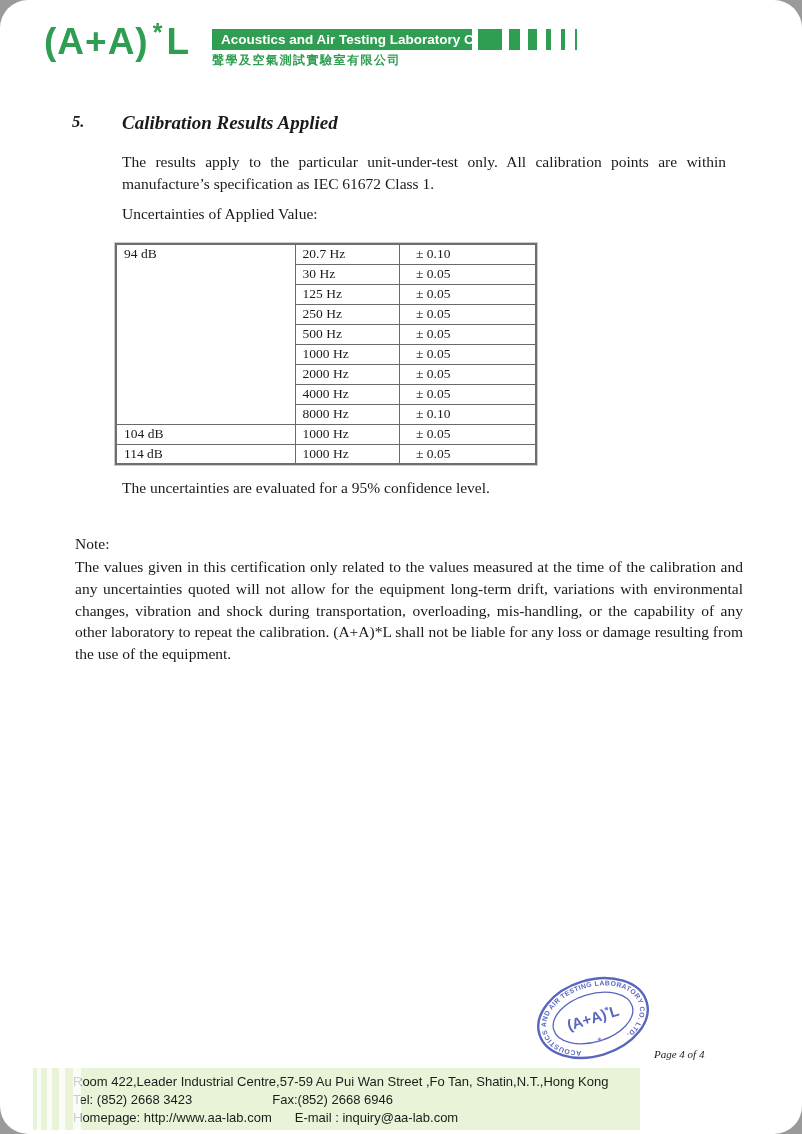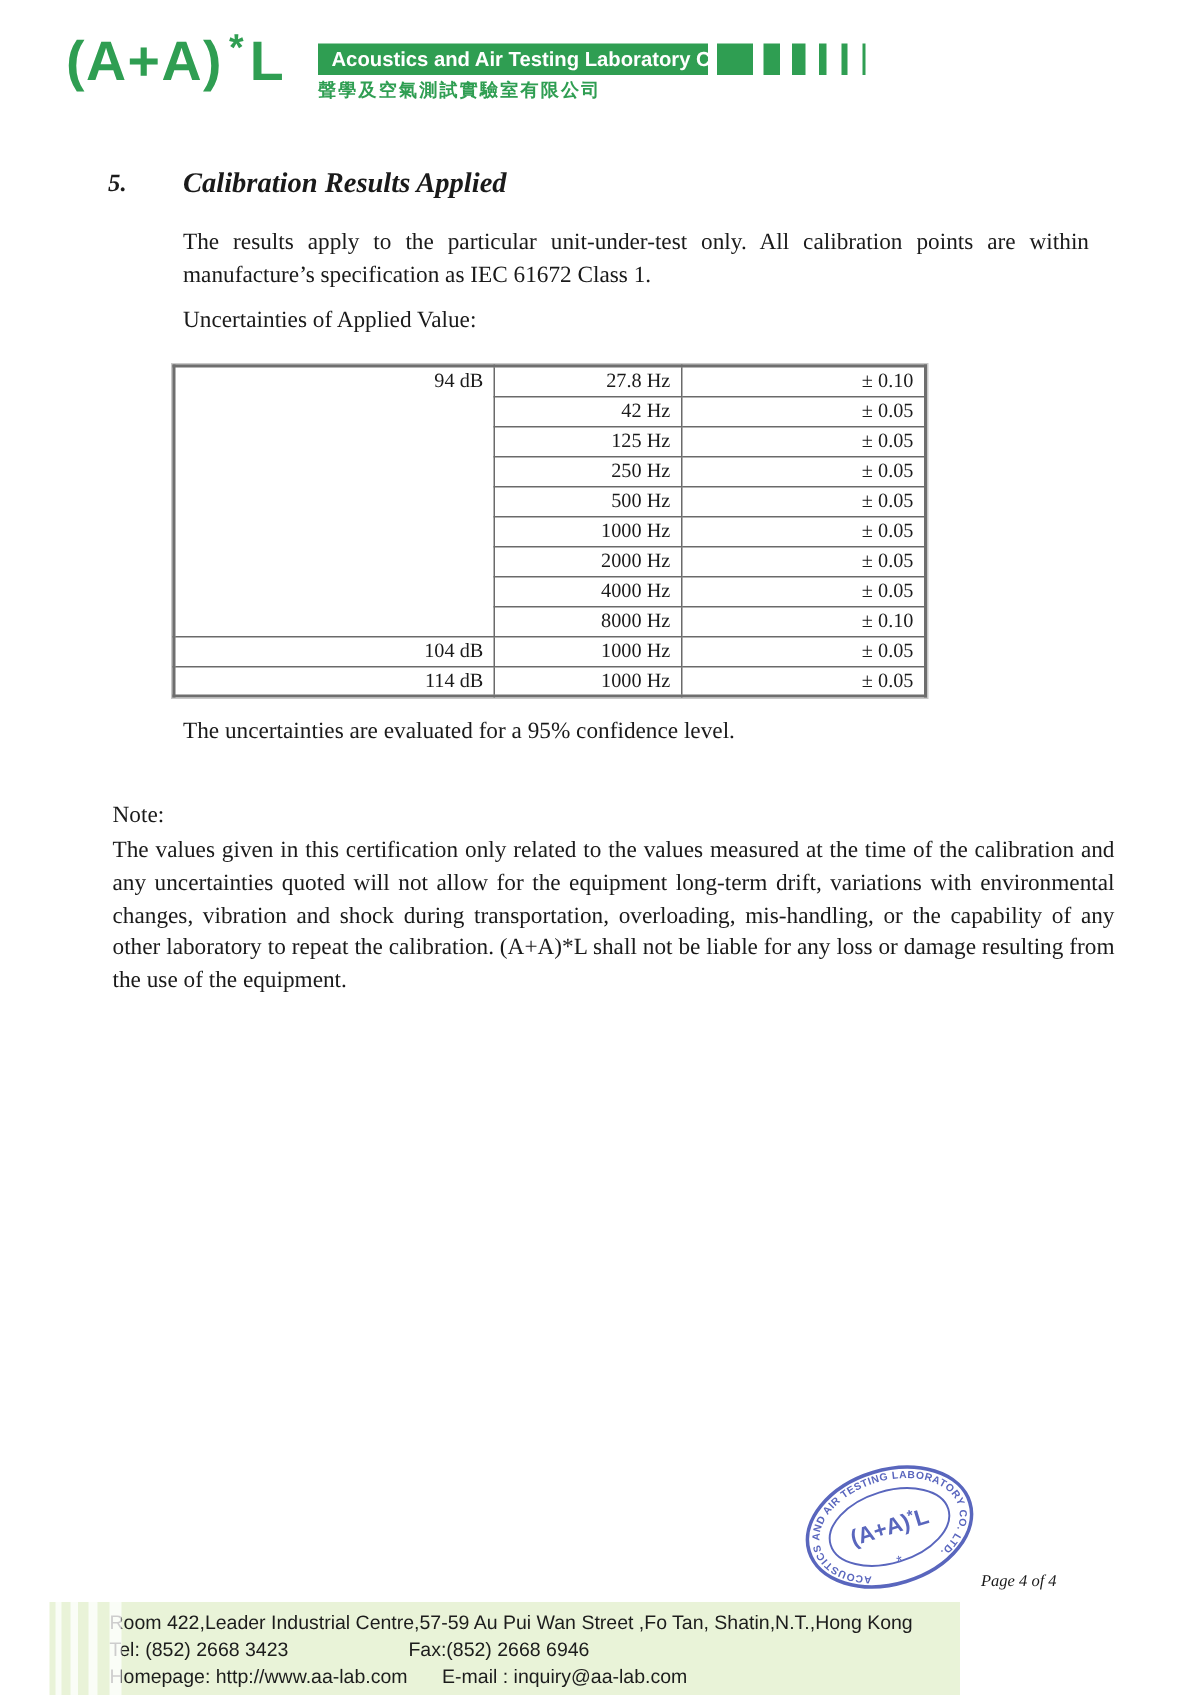--- a/index.html
+++ b/index.html
@@ -6,20 +6,21 @@
   html, body { background: #9a9a9a; }
   .page {
     position: relative;
     width: 802px;
     height: 1134px;
     margin: 0 auto;
     background: #ffffff;
     overflow: hidden;
     font-family: "Liberation Serif", serif;
     color: #1a1a1a;
+    border-radius: 28px;
   }
 
   
   .logo {
     position: absolute; left: 44px; top: 18px;
     font-family: "Liberation Sans", sans-serif;
     font-weight: bold; font-size: 37px; color: #2f9e52;
     letter-spacing: 1px; white-space: nowrap;
   }
   .logo .star { font-size: 25px; vertical-align: 13px; margin: 0 3px 0 4px; }
@@ -66,24 +67,23 @@
   }
   .table-caption {
     position: absolute; left: 122px; top: 205px;
     font-size: 15.5px;
     text-align: center;
   }
 
   
   table.unc {
     position: absolute; left: 115px; top: 243px;
-    width: 503px;
+    width: 422px;
     border-collapse: collapse;
     font-size: 13.5px;
-    text-align: right;
   }
   table.unc { border: 2px solid #6e6e6e; box-shadow: 0 0 0 1px #c9c9c9; }
   table.unc td {
     border: 1px solid #6a6a6a;
     height: 20px;
     padding: 0 7px;
     vertical-align: middle;
   }
   table.unc td.level { width: 180px; vertical-align: top; padding-top: 1px; }
   table.unc td.freq  { width: 105px; }
@@ -161,25 +161,25 @@
 
   <div class="sec-num">5.</div>
   <div class="sec-title">Calibration Results Applied</div>
   <div class="sec-paragraph">The results apply to the particular unit-under-test only. All calibration points are within manufacture’s specification as IEC 61672 Class 1.</div>
   <div class="table-caption">Uncertainties of Applied Value:</div>
 
   <table class="unc">
     <tbody>
         <tr>
           <td rowspan="9" class="level">94 dB</td>
-          <td class="freq">27.8 Hz</td>
+          <td class="freq">20.7 Hz</td>
           <td class="unc-val">± 0.10</td>
         </tr>
         <tr>
-          <td class="freq">42 Hz</td>
+          <td class="freq">30 Hz</td>
           <td class="unc-val">± 0.05</td>
         </tr>
         <tr>
           <td class="freq">125 Hz</td>
           <td class="unc-val">± 0.05</td>
         </tr>
         <tr>
           <td class="freq">250 Hz</td>
           <td class="unc-val">± 0.05</td>
         </tr>

